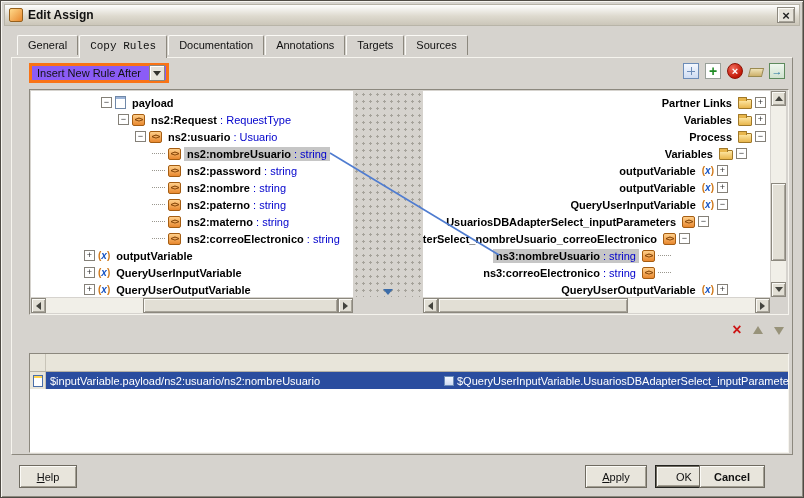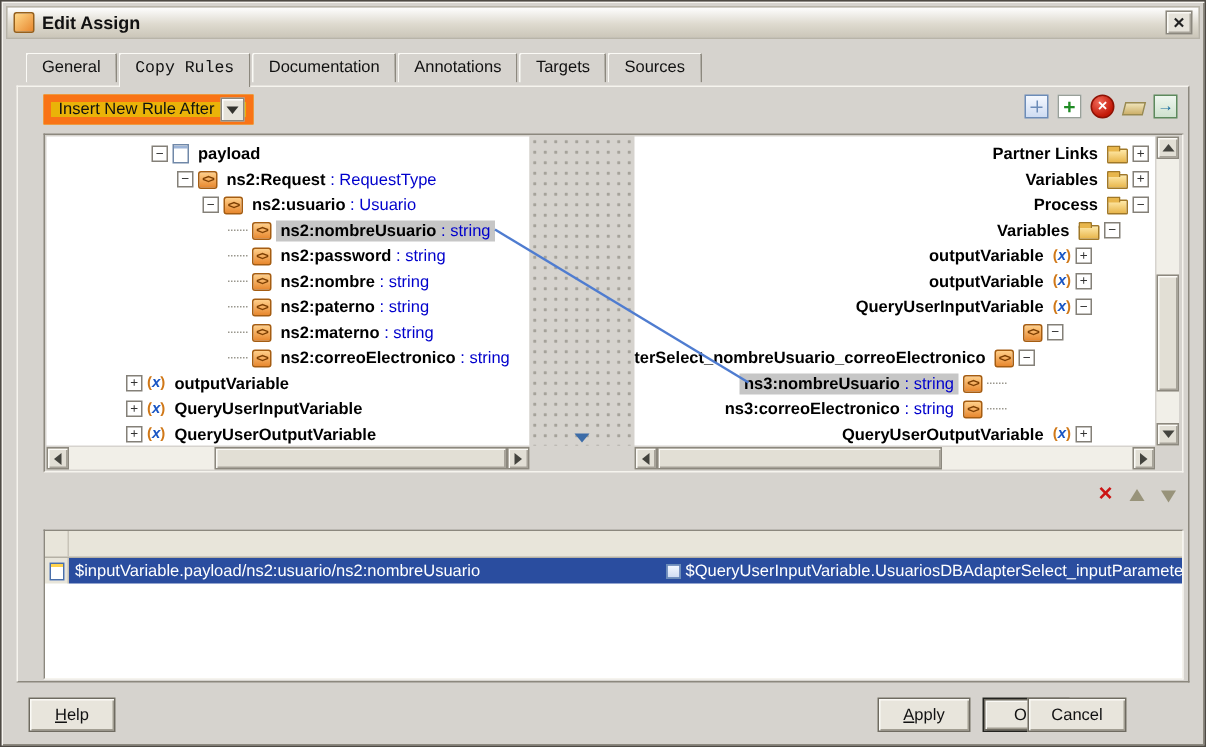--- a/index.html
+++ b/index.html
@@ -25,21 +25,21 @@
   .tab { height:20px; line-height:18px; padding:0 10px; background:#d6d3ce; margin-right:1px;
     border:1px solid #8c887e; border-bottom:none; border-top-color:#fbfaf6; border-left-color:#fbfaf6;
     border-radius:2px 2px 0 0; cursor:default; }
   .tab.active { height:23px; line-height:21px; margin-bottom:-1px; z-index:4; position:relative;font-family:Liberation Mono, monospace; }
 
   .tabpage { position:absolute; left:10px; top:56px; width:782px; height:398px;
     border:1px solid; border-color:#f6f4ee #8c887e #8c887e #f6f4ee; }
 
   
   .combo { position:absolute; left:28px; top:62px; width:140px; height:20px; display:flex; align-items:center;
-    background:#eab308; border:5px solid #f97316; z-index:2; }
+    background:#8b5cf6; border:3px solid #f97316; z-index:2; }
   .combo-text { flex:1; padding:0 5px; white-space:nowrap; overflow:hidden; }
   .combo-arrow { width:16px; height:16px; margin:1px; background:#e6e3da; border:1px solid #8c887e;
     box-shadow:inset 1px 1px 0 #fff; display:flex; align-items:center; justify-content:center; }
   .combo-arrow::before { content:''; border:4px solid transparent; border-top:5px solid #33332e; margin-top:4px; }
 
   .tbicons { position:absolute; right:18px; top:62px; display:flex; gap:6px; align-items:center; z-index:2; }
   .editbar { position:absolute; right:16px; top:321px; display:flex; gap:5px; align-items:center; z-index:2; }
   .tbi { position:relative; width:16px; height:16px; display:inline-block; }
   .expression-builder-icon { background:linear-gradient(#f4f8ff,#cfdcf2); border:1px solid #6c8cb8; }
   .expression-builder-icon::after { content:''; position:absolute; inset:3px;
@@ -129,21 +129,21 @@
   .xicon { flex:none; width:10px; height:10px; margin-right:3px; background:linear-gradient(#f4f8ff,#cfdcf2); border:1px solid #6c8cb8; }
 
   
   .btn { position:absolute; top:464px; height:23px; font-family:inherit; font-size:11px; color:#111;
     background:#e8e5dc; border:1px solid #6f6b61; box-shadow:inset 1px 1px 0 #fbfaf6, inset -1px -1px 0 #a29e92; }
   .btn.mn::first-letter { text-decoration:underline; }
   button[data-name="help-button"]   { left:18px;  width:58px; }
   button[data-name="apply-button"]  { left:584px; width:62px; }
   button[data-name="ok-button"]     { left:654px; width:58px; border-color:#23231f;
     box-shadow:inset 0 0 0 1px #6f6b61, inset 2px 2px 0 #fbfaf6, inset -2px -2px 0 #a29e92;text-align:center; }
-  button[data-name="cancel-button"] { left:684px; width:66px; }
+  button[data-name="cancel-button"] { left:698px; width:66px;font-weight:bold; }
 </style>
 </head>
 <body>
 
 <div class="dialog" data-name="edit-assign-dialog">
 
   <div class="titlebar" data-name="title-bar">
     <span class="title-icon" data-name="assign-activity-icon"></span>
     <span class="title-text" data-name="window-title">Edit Assign</span>
     <span class="caption-close" data-name="close-button">
@@ -272,20 +272,21 @@
           <span class="tlabel" data-name="tree-node-label"><span class="nm" data-name="node-name">outputVariable</span></span>
         </div>
         <div class="trow rrow" data-name="target-tree-node" style="top: 105px; padding-right: 42px;">
           <span class="ebox" data-name="collapse-toggle-icon">−</span>
           <span class="tico ico-var" data-name="variable-icon"><i>(</i><b>x</b><i>)</i></span>
           <span class="tlabel" data-name="tree-node-label"><span class="nm" data-name="node-name">QueryUserInputVariable</span></span>
         </div>
         <div class="trow rrow" data-name="target-tree-node" style="top: 122px; padding-right: 61px;">
           <span class="ebox" data-name="collapse-toggle-icon">−</span>
           <span class="tico ico-el" data-name="element-icon">&lt;&gt;</span>
+          <span class="tlabel" data-name="tree-node-label"><span class="nm" data-name="node-name">UsuariosDBAdapterSelect_inputParameters</span></span>
         </div>
         <div class="trow rrow" data-name="target-tree-node" style="top: 139px; padding-right: 80px;">
           <span class="ebox" data-name="collapse-toggle-icon">−</span>
           <span class="tico ico-el" data-name="element-icon">&lt;&gt;</span>
           <span class="tlabel" data-name="tree-node-label"><span class="nm" data-name="node-name">UsuariosDBAdapterSelect_nombreUsuario_correoElectronico</span></span>
         </div>
         <div class="trow rrow" data-name="target-tree-node" style="top: 156px; padding-right: 99px;">
           <span class="stub" data-name="tree-line"></span>
           <span class="tico ico-el" data-name="element-icon">&lt;&gt;</span>
           <span class="tlabel sel" data-name="tree-node-label"><span class="nm" data-name="node-name">ns3:nombreUsuario</span><span class="ty" data-name="node-type"> : string</span></span>

